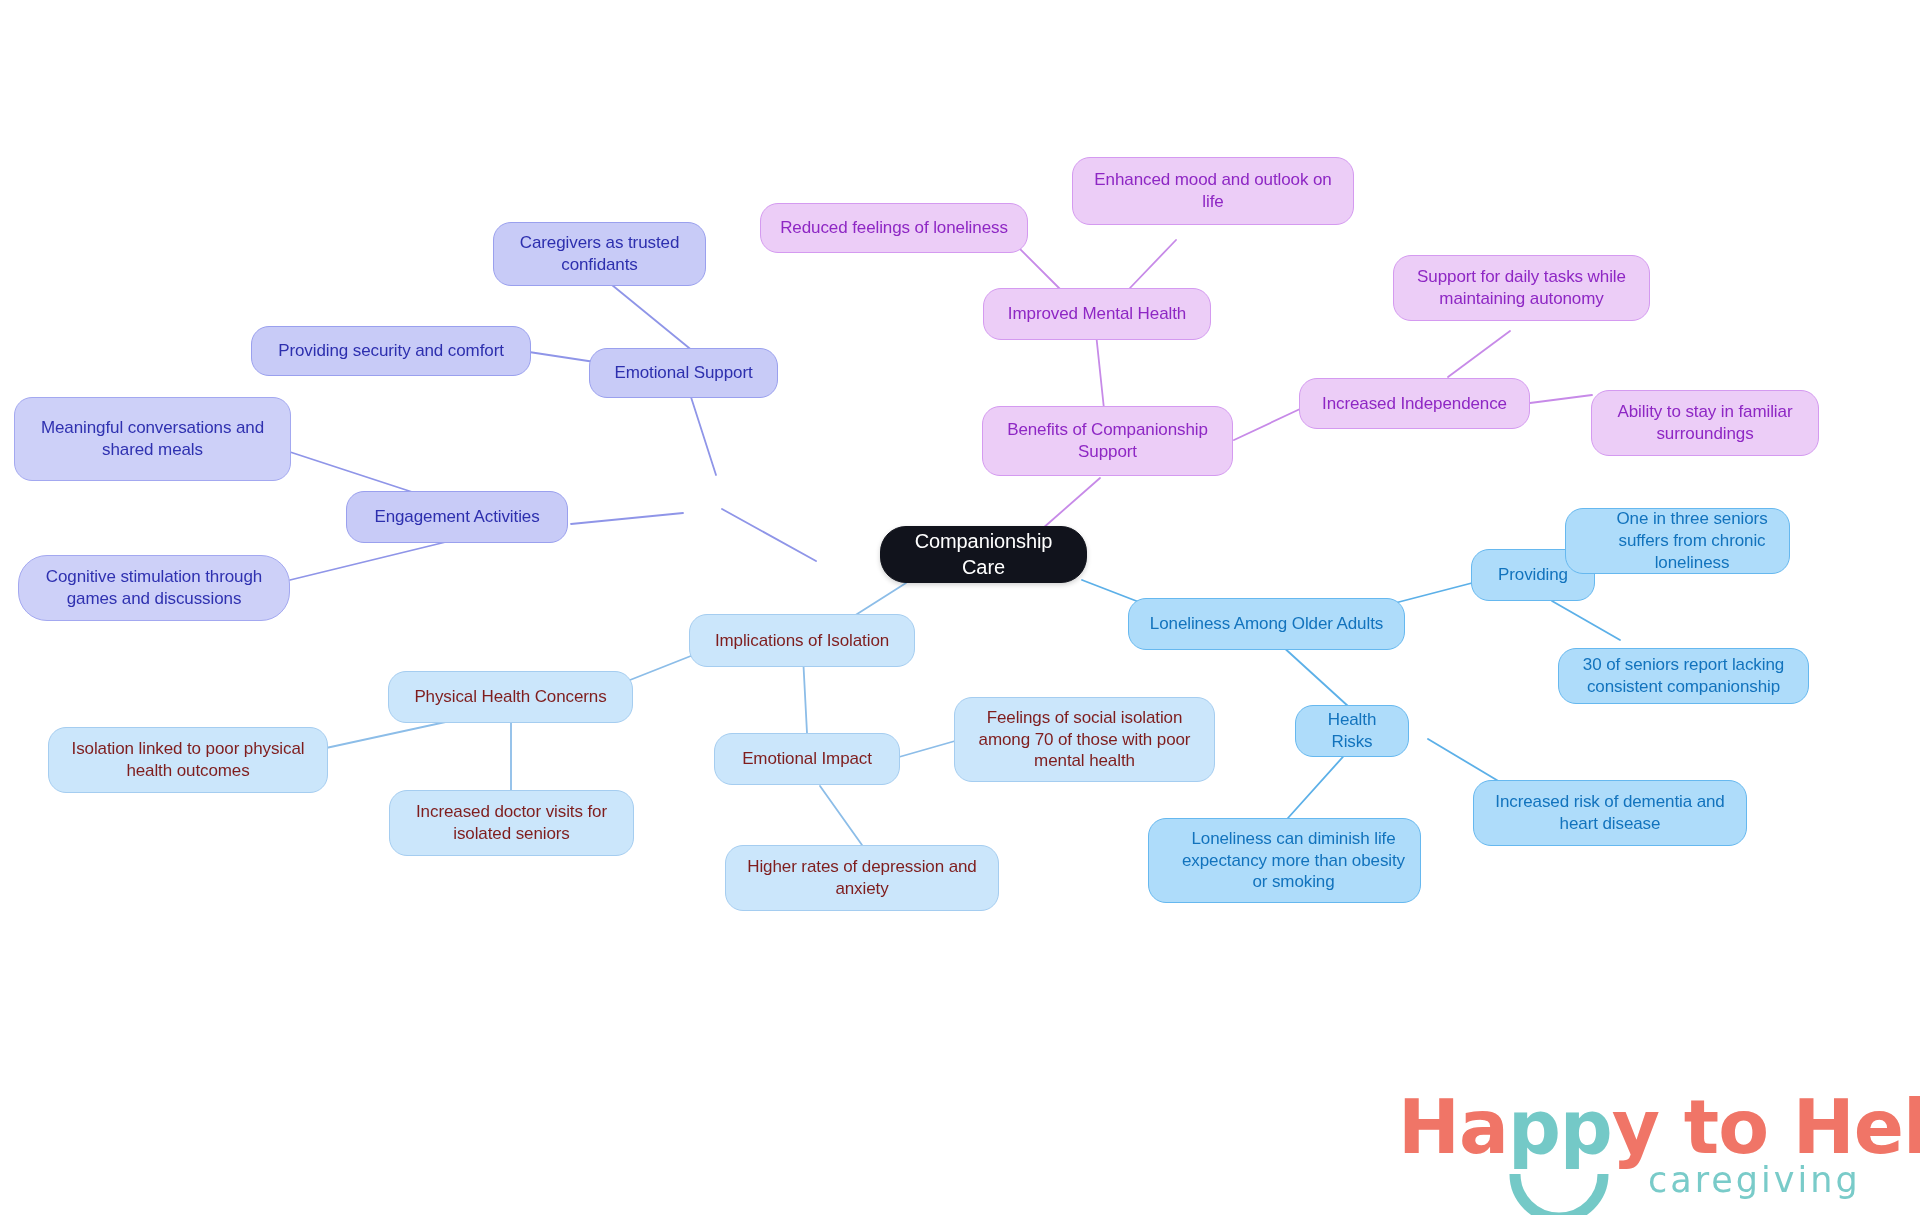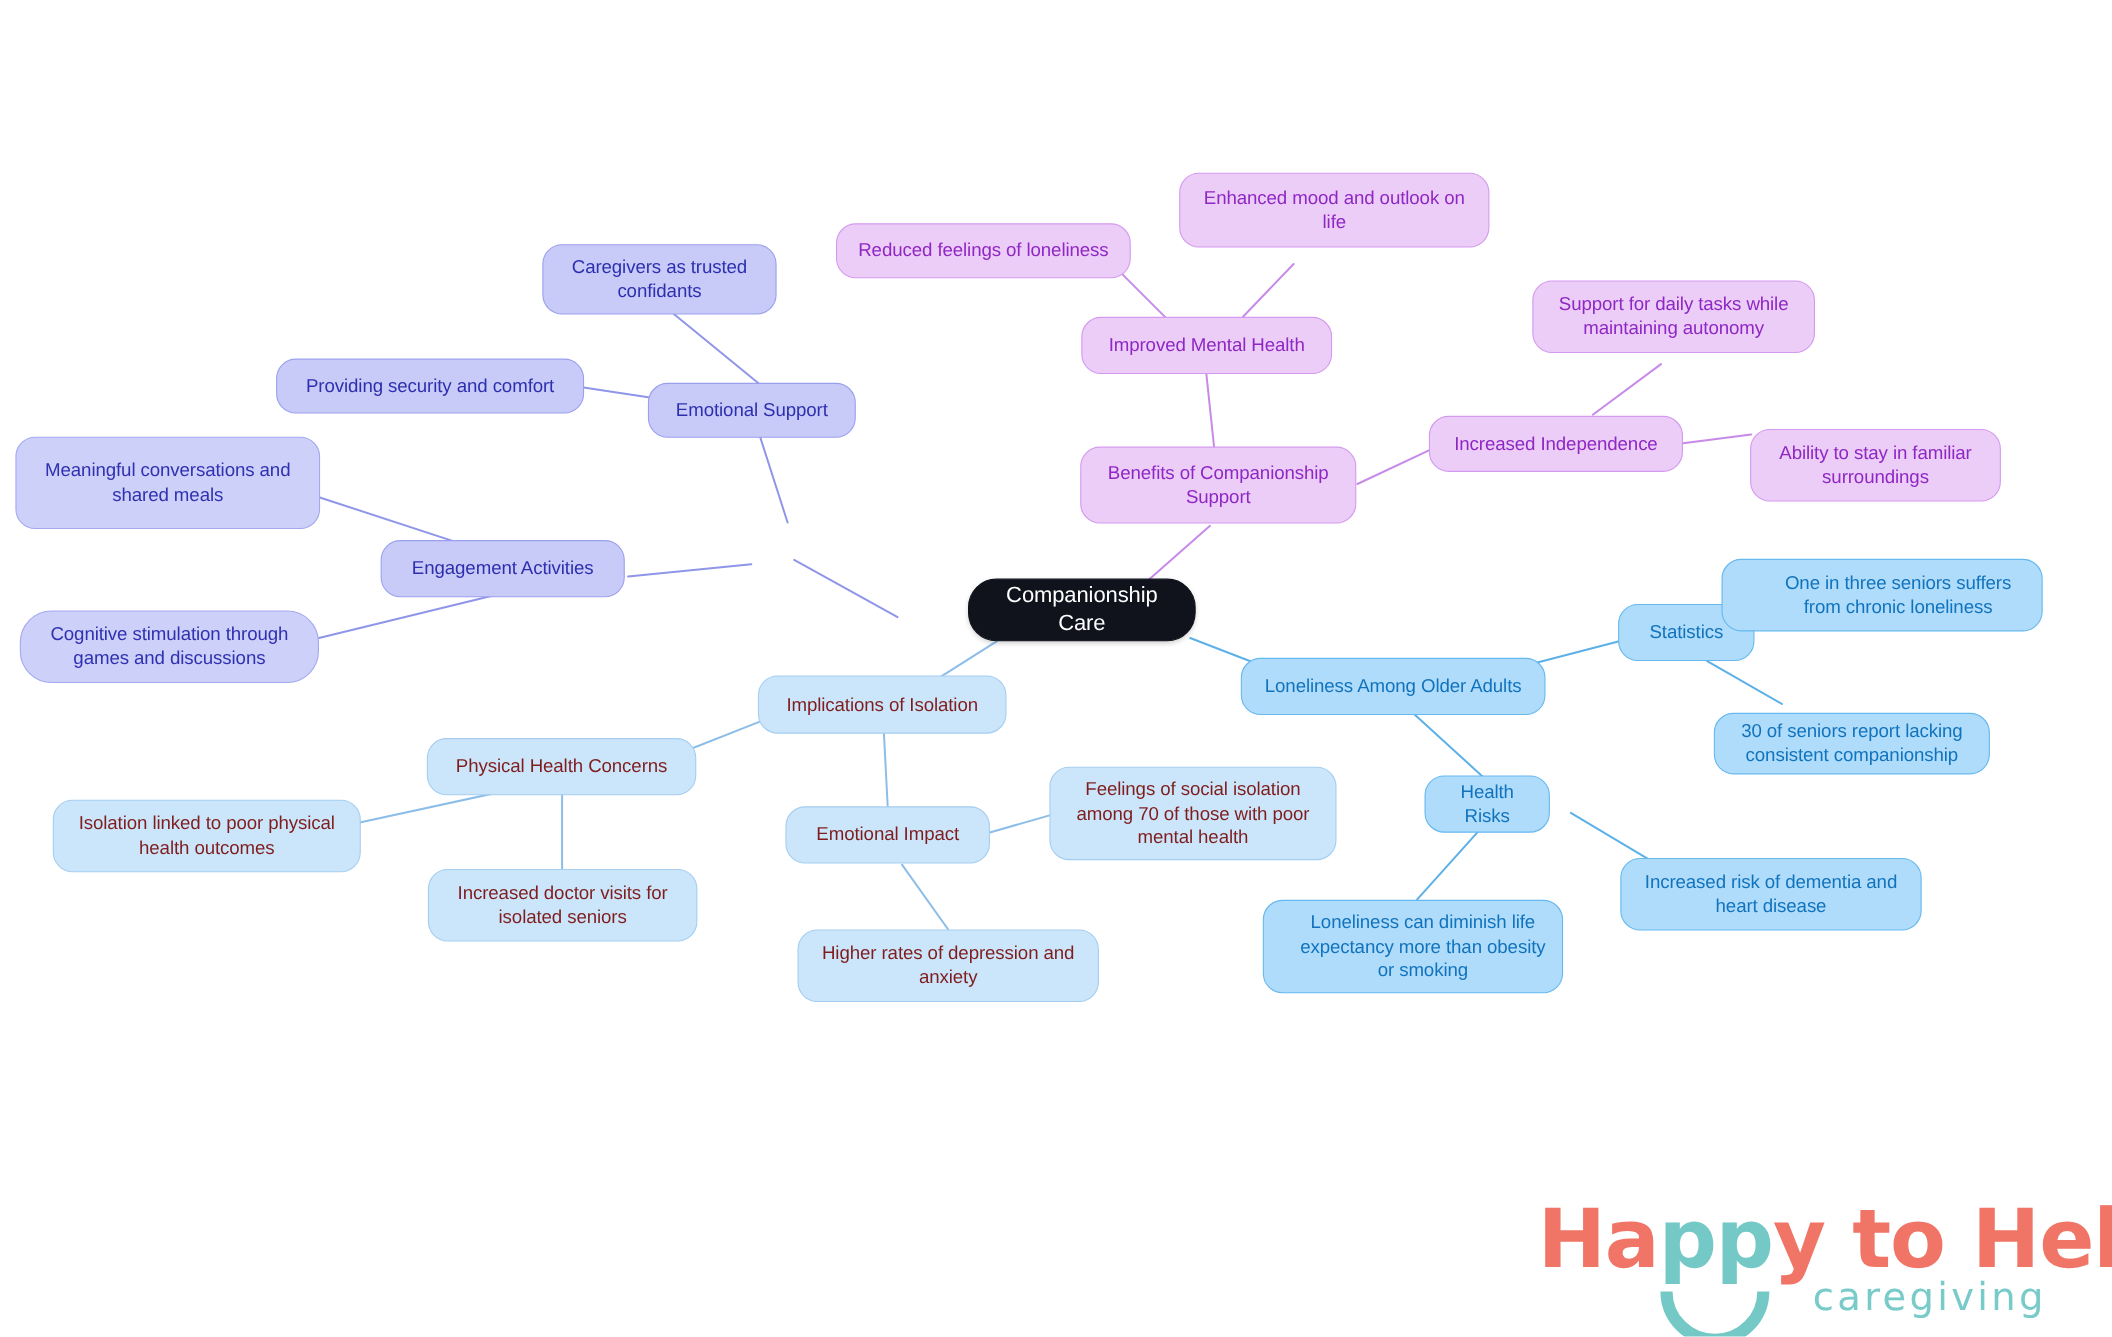--- a/index.html
+++ b/index.html
@@ -205,24 +205,24 @@
 
   <div class="node n-violet" style="left:1591px;top:361px;width:228px;height:66px;margin-top:29px;">
     <span>Ability to stay in familiar surroundings</span>
   </div>
 
   <div class="node n-blue" style="left:1128px;top:598px;width:277px;height:52px;">
     <span>Loneliness Among Older Adults</span>
   </div>
 
   <div class="node n-blue" style="left:1471px;top:549px;width:124px;height:52px;">
-    <span>Statistics</span>
-  </div>
-
-  <div class="node n-blue" style="left:1565px;top:508px;width:292px;height:66px;padding-left:43px;">
+    <span>Providing</span>
+  </div>
+
+  <div class="node n-blue" style="left:1565px;top:508px;width:225px;height:66px;padding-left:43px;">
     <span>One in three seniors suffers from chronic loneliness</span>
   </div>
 
   <div class="node n-blue" style="left:1558px;top:648px;width:251px;height:56px;">
     <span>30 of seniors report lacking consistent companionship</span>
   </div>
 
   <div class="node n-blue" style="left:1295px;top:705px;width:114px;height:52px;">
     <span>Health Risks</span>
   </div>

